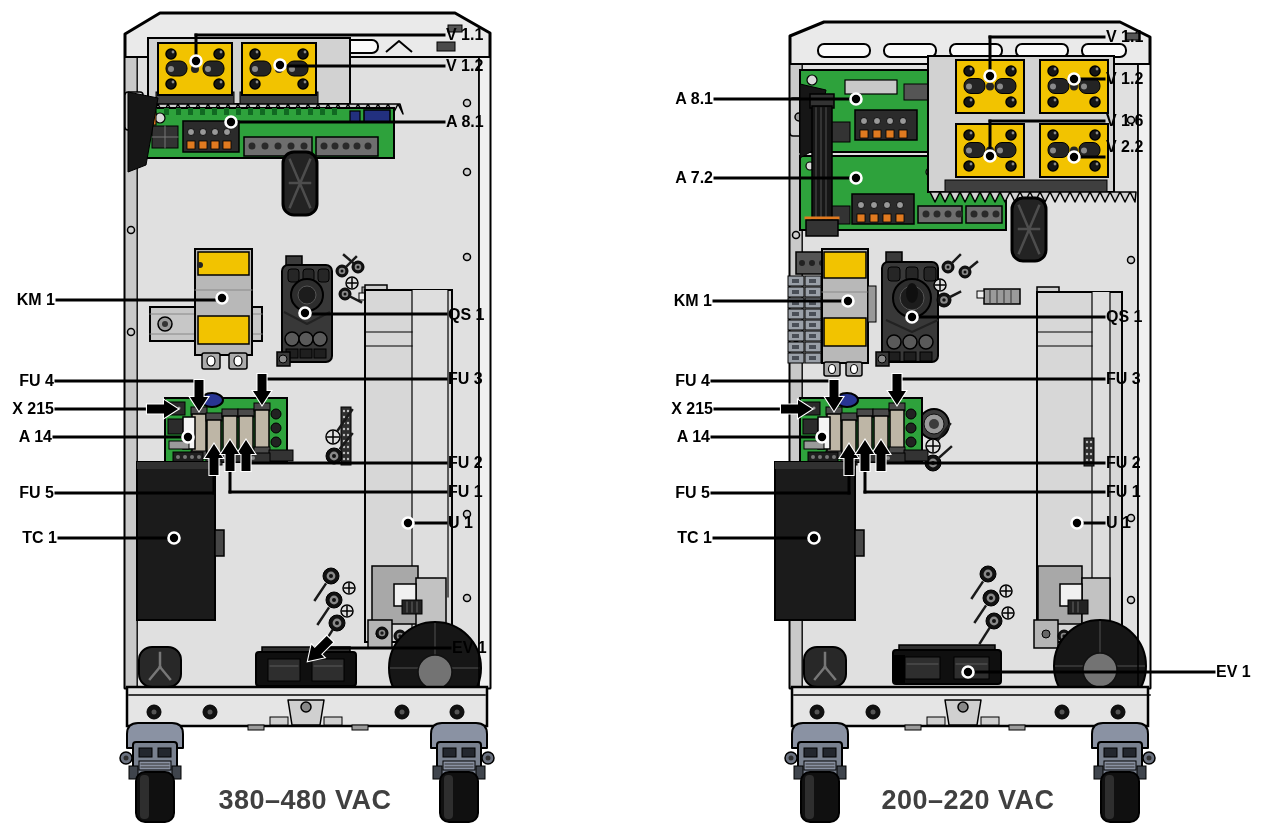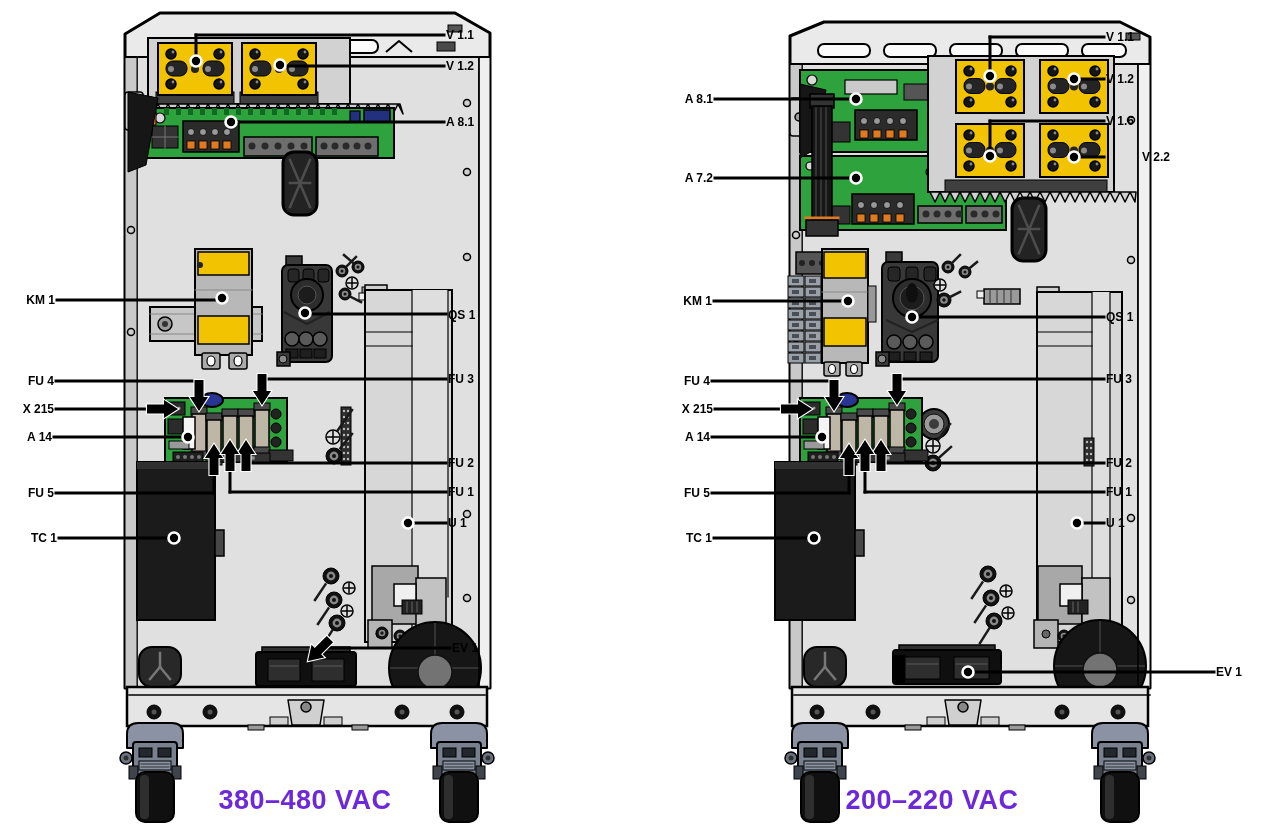--- a/index.html
+++ b/index.html
@@ -1,20 +1,20 @@
 <!DOCTYPE html>
 <html><head>
 <meta charset="utf-8">
 <style>
   html,body{margin:0;padding:0;background:#fff;}
   .canvas{position:relative;width:1280px;height:832px;background:#fff;overflow:hidden;
           font-family:"Liberation Sans",sans-serif;}
   .canvas svg{position:absolute;left:0;top:0;}
-  .lbl{position:absolute;font-weight:bold;font-size:12px;line-height:22px;color:#000;white-space:nowrap;}
-  .cap{position:absolute;font-weight:bold;font-size:27px;color:#6d28d9;white-space:nowrap;transform:translateX(-50%);letter-spacing:.5px;text-align:right;}
+  .lbl{position:absolute;font-weight:bold;font-size:16px;line-height:22px;color:#000;white-space:nowrap;}
+  .cap{position:absolute;font-weight:bold;font-size:27px;color:#404040;white-space:nowrap;transform:translateX(-50%);letter-spacing:.5px;text-align:right;}
 </style>
 </head>
 <body>
 
 <div class="canvas">
   <svg id="art" width="1280" height="832" viewBox="0 0 1280 832">
       <g>
         <g>
           <path d="M125,34 L160,13 L455,13 L490,33 L490,688 L125,688 Z" fill="#eaeaea" stroke="#000" stroke-width="3" stroke-linejoin="round"></path>
           <rect x="137" y="57" width="342" height="631" rx="0" fill="#E0E0E0" stroke="#000" stroke-width="1.5"></rect>
@@ -938,41 +938,41 @@
           <circle cx="814" cy="538" r="5.5" fill="#000" stroke="#fff" stroke-width="2.6"></circle>
         </g>
         <g>
           <line x1="972" y1="672" x2="1214" y2="672" stroke="#000000" stroke-width="3" stroke-linecap="square"></line>
           <circle cx="968" cy="672" r="5.5" fill="#000" stroke="#fff" stroke-width="2.6"></circle>
         </g>
       </g>
     </svg>
   <div id="labels">
     <div class="cap" style="left:305px;top:785px">380–480 VAC</div>
-    <div class="cap" style="left:932px;top:785px">200–220 VAC</div>
+    <div class="cap" style="left:968px;top:785px">200–220 VAC</div>
   <div class="lbl" style="top: 24px; left: 446px;">V 1.1</div>
       <div class="lbl" style="top: 55px; left: 446px;">V 1.2</div>
       <div class="lbl" style="top: 111px; left: 446px;">A 8.1</div>
       <div class="lbl" style="top: 289px; right: 1225px;">KM 1</div>
       <div class="lbl" style="top: 304px; left: 448px;">QS 1</div>
       <div class="lbl" style="top: 370px; right: 1226px;">FU 4</div>
       <div class="lbl" style="top: 368px; left: 448px;">FU 3</div>
       <div class="lbl" style="top: 398px; right: 1226px;">X 215</div>
       <div class="lbl" style="top: 426px; right: 1228px;">A 14</div>
       <div class="lbl" style="top: 452px; left: 448px;">FU 2</div>
       <div class="lbl" style="top: 482px; right: 1226px;">FU 5</div>
       <div class="lbl" style="top: 481px; left: 448px;">FU 1</div>
       <div class="lbl" style="top: 512px; left: 448px;">U 1</div>
       <div class="lbl" style="top: 527px; right: 1223px;">TC 1</div>
       <div class="lbl" style="top: 637px; left: 452px;">EV 1</div>
       <div class="lbl" style="top: 26px; left: 1106px;">V 1.1</div>
       <div class="lbl" style="top: 68px; left: 1106px;">V 1.2</div>
       <div class="lbl" style="top: 88px; right: 567px;">A 8.1</div>
       <div class="lbl" style="top: 110px; left: 1106px;">V 1.6</div>
-      <div class="lbl" style="top: 146px; left: 1106px; margin-left: 36px;">V 2.2</div>
+      <div class="lbl" style="top: 136px; left: 1106px;">V 2.2</div>
       <div class="lbl" style="top: 167px; right: 567px;">A 7.2</div>
       <div class="lbl" style="top: 290px; right: 568px;">KM 1</div>
       <div class="lbl" style="top: 306px; left: 1106px;">QS 1</div>
       <div class="lbl" style="top: 370px; right: 570px;">FU 4</div>
       <div class="lbl" style="top: 368px; left: 1106px;">FU 3</div>
       <div class="lbl" style="top: 398px; right: 567px;">X 215</div>
       <div class="lbl" style="top: 426px; right: 570px;">A 14</div>
       <div class="lbl" style="top: 452px; left: 1106px;">FU 2</div>
       <div class="lbl" style="top: 482px; right: 570px;">FU 5</div>
       <div class="lbl" style="top: 481px; left: 1106px;">FU 1</div>

